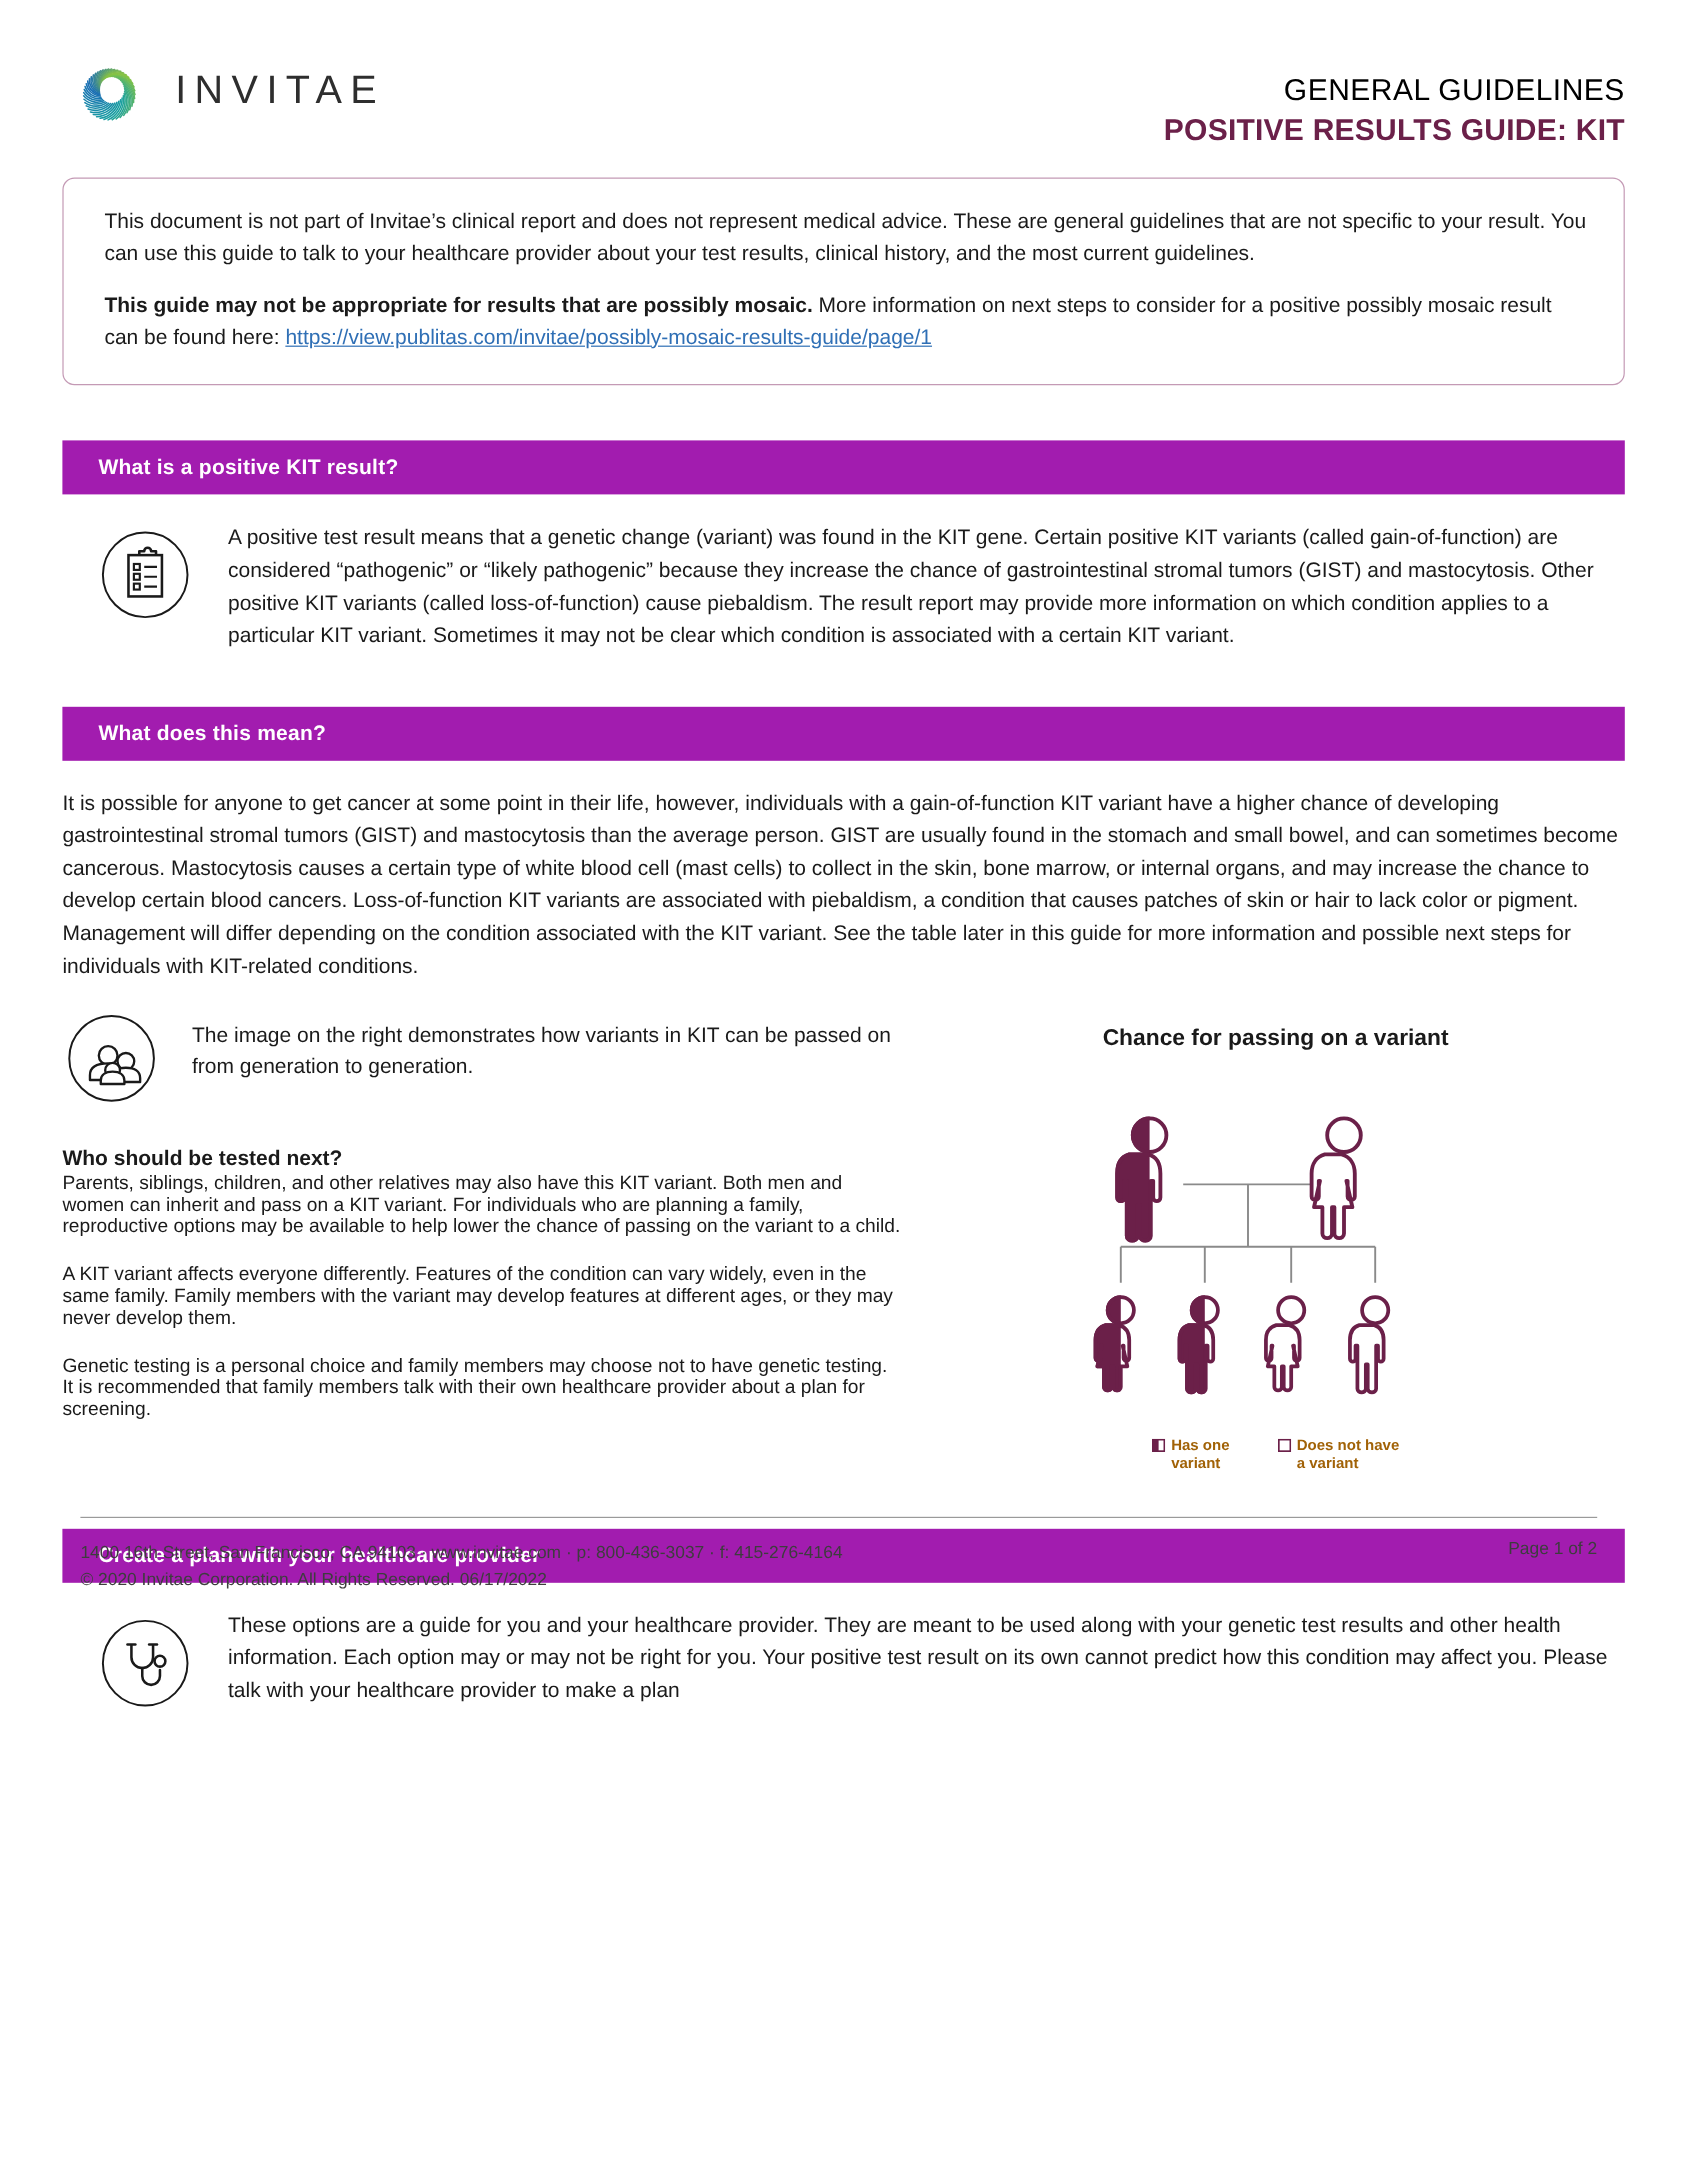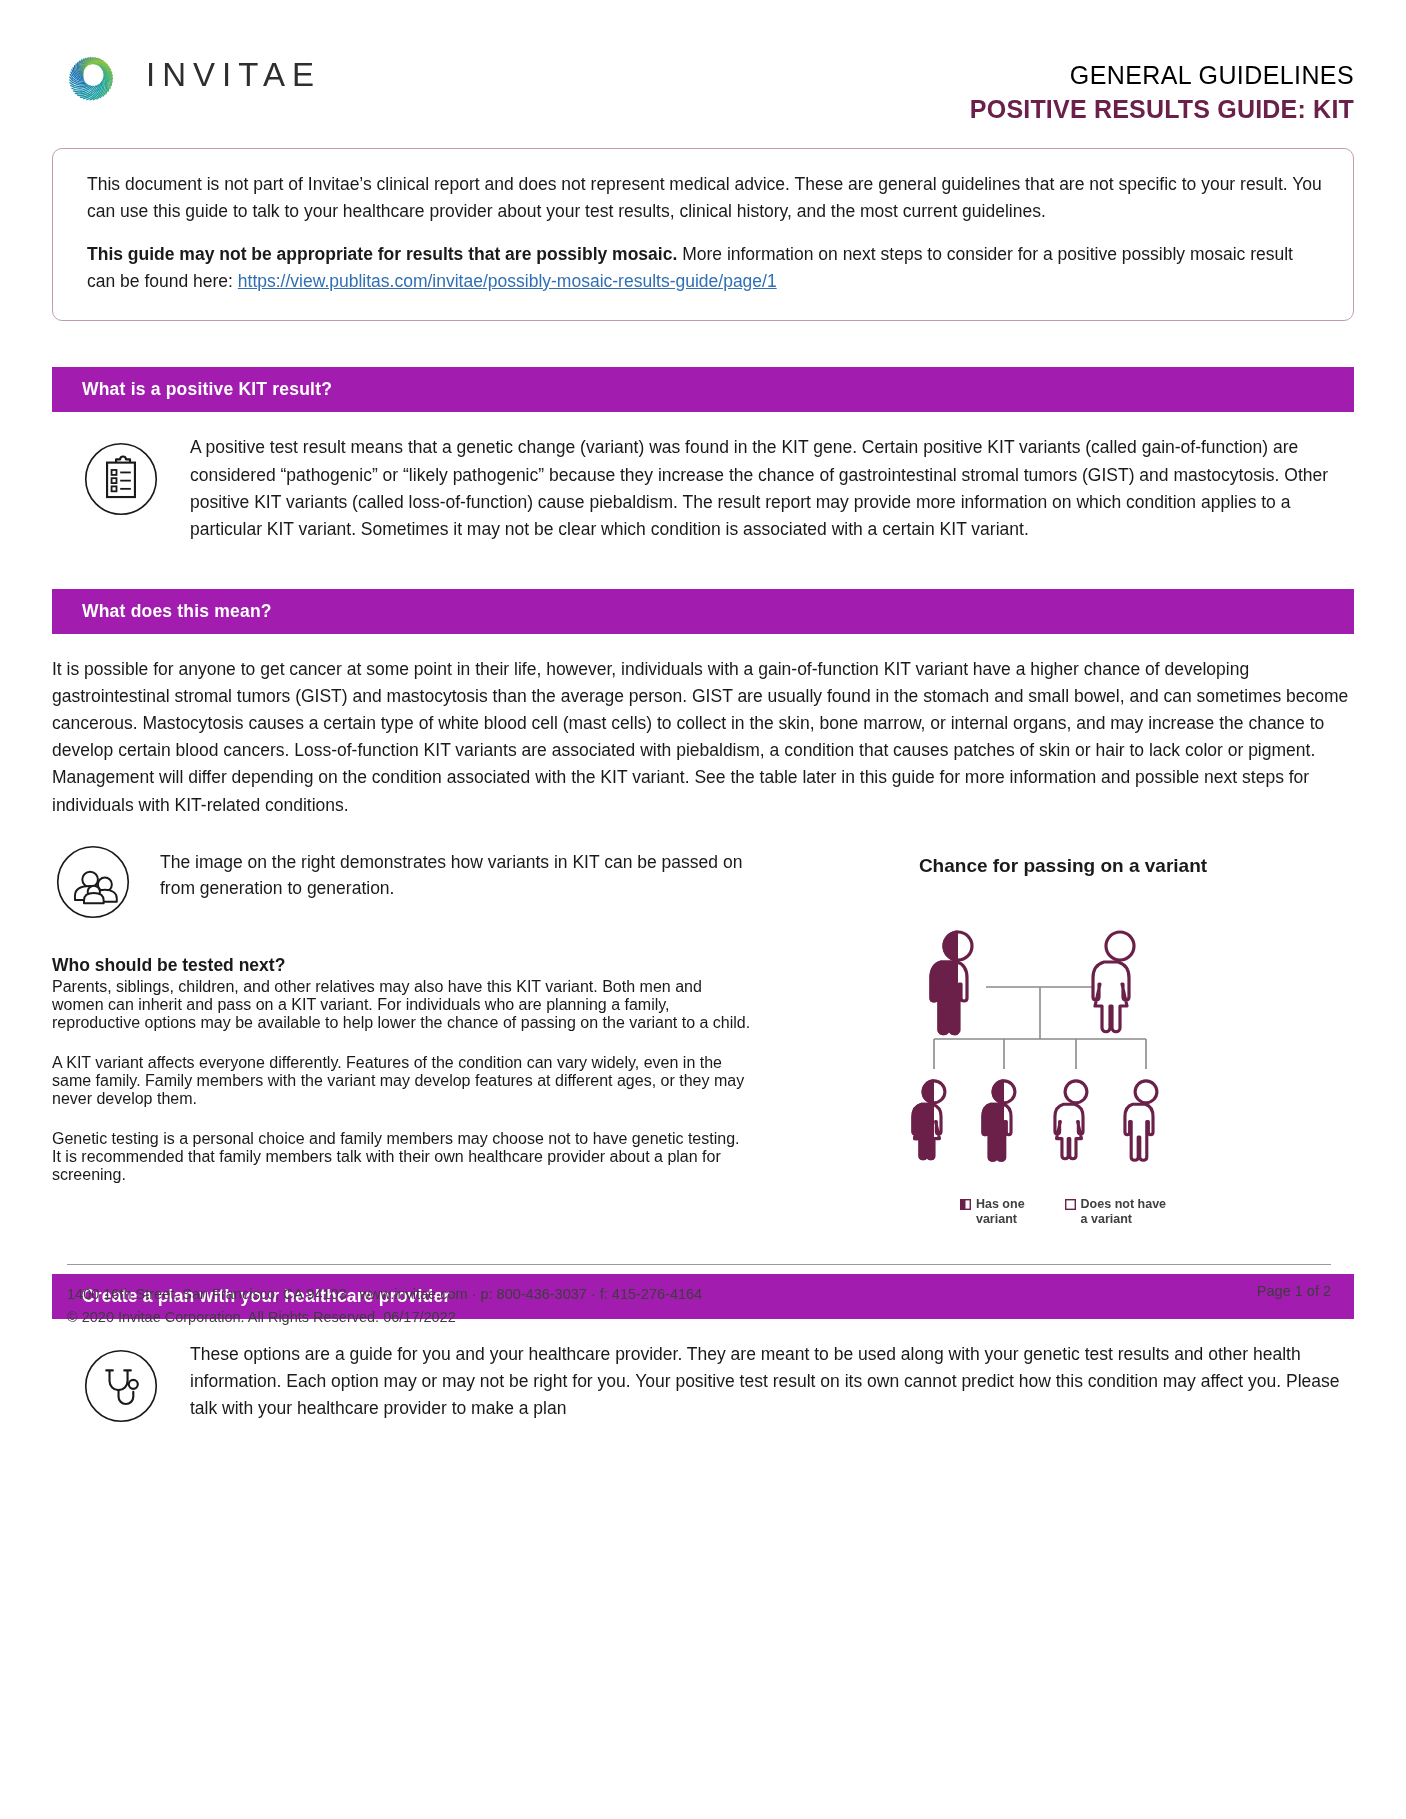--- a/index.html
+++ b/index.html
@@ -165,21 +165,21 @@
 
   .pedigree { display: block; margin: 0 auto; }
 
   .legend {
     display: flex;
     justify-content: center;
     gap: 40px;
     margin-top: 6px;
     font-size: 12.5px;
     font-weight: bold;
-    color: #404040;
+    color: #a16207;
   }
 
   .legend-item { display: flex; align-items: flex-start; gap: 5px; }
   .legend-item .swatch { margin-top: 2px; flex: 0 0 11px; }
   .legend-item .ltext { text-align: left; line-height: 1.25; }
 
   
   .footer {
     position: absolute;
     left: 67px;

